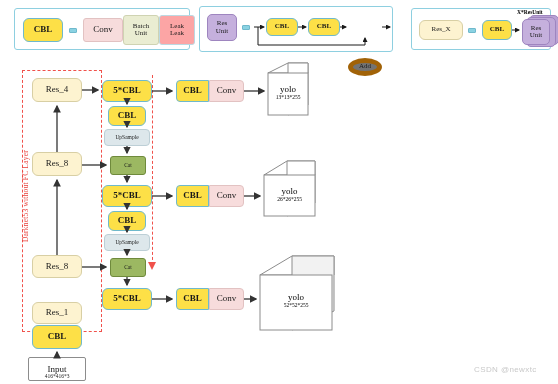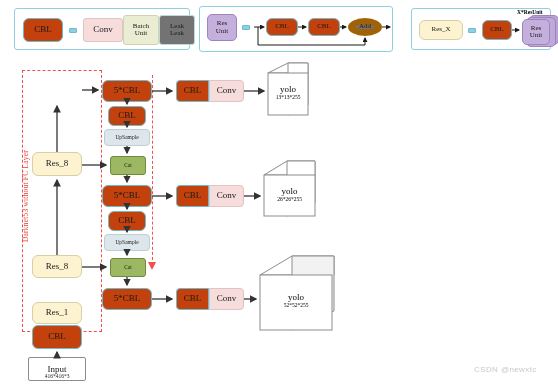--- a/index.html
+++ b/index.html
@@ -12,27 +12,27 @@
   }
   .canvas{position:absolute;left:0;top:0;width:558px;height:384px;}
   .abs{position:absolute;box-sizing:border-box;}
 
   
   .node{
     display:flex;align-items:center;justify-content:center;
     text-align:center;line-height:1.05;
     border-radius:5px;
   }
-  .cbl{ background:#c2410c; border:1px solid #6fb9cc; color:#1a1a1a; border-radius:6px;}
+  .cbl{ background:#fde047; border:1px solid #6fb9cc; color:#1a1a1a; border-radius:6px;font-weight:bold;}
   .conv{ background:#f7dcdc; border:1px solid #e2c2c2; color:#1a1a1a;}
   .bn{ background:#eaedd2; border:1px solid #cfd3b2; color:#1a1a1a;}
-  .lrelu{ background:#737373; border:1px solid #bcd9e2; color:#1a1a1a;}
+  .lrelu{ background:#fca5a5; border:1px solid #bcd9e2; color:#1a1a1a;}
   .resunit{ background:#c5b0dd; border:1px solid #9e85bf; color:#1a1a1a; border-radius:5px;}
   .resx{ background:#fdf3d0; border:1px solid #d8cfa4; color:#1a1a1a; border-radius:6px;}
-  .add{ background:#737373; border:7px solid #a16207; color:#1a1a1a; border-radius:50%;}
+  .add{ background:#737373; border:5px solid #a16207; color:#1a1a1a; border-radius:50%;margin-top:40px;}
   .cat{ background:#9cb862; border:1px solid #6f8a3c; color:#1a1a1a; border-radius:3px;}
   .ups{ background:#dde7eb; border:1px solid #bdcfd6; color:#1a1a1a; border-radius:4px;}
   .inputbox{ background:#ffffff; border:1px solid #8c8c8c; color:#1a1a1a; border-radius:2px;}
 
   .legendbox{ border:1px solid #8ecfe0; background:#ffffff; border-radius:3px;}
 
   .eqsign{ background:#8ad2e2; border:1px solid #6fb9cc; }
 
   
   .t{position:absolute;}
@@ -111,20 +111,21 @@
       <g stroke="#1a1a1a" stroke-width="1" fill="none">
         <path d="M100,21 L107,21" marker-end="url(#ar)"></path>
         <path d="M146,21 L154,21" marker-end="url(#ar)"></path>
       </g>
     </svg>
   </div>
 
   <div class="abs dashred" style="left:22px;top:70px;width:80px;height:262px;border-width:1.5px;"></div>
   <div class="abs vert" style="left:21px;top:150px;">Darknet53 without FC Layer</div>
 
+  <div class="abs node resx nm" style="left:32px;top:78px;width:50px;height:24px;">Res_4</div>
   <div class="abs node resx nm" style="left:32px;top:152px;width:50px;height:24px;">Res_8</div>
   <div class="abs node resx nm" style="left:32px;top:255px;width:50px;height:23px;">Res_8</div>
   <div class="abs node resx nm" style="left:32px;top:302px;width:50px;height:22px;">Res_1</div>
   <div class="abs node cbl nm" style="left:32px;top:325px;width:50px;height:24px;">CBL</div>
 
   <div class="abs node inputbox" style="left:28px;top:357px;width:58px;height:24px;flex-direction:column;justify-content:flex-end;">
     <span class="nm">Input</span>
     <span class="tiny">416*416*3</span>
   </div>
 

